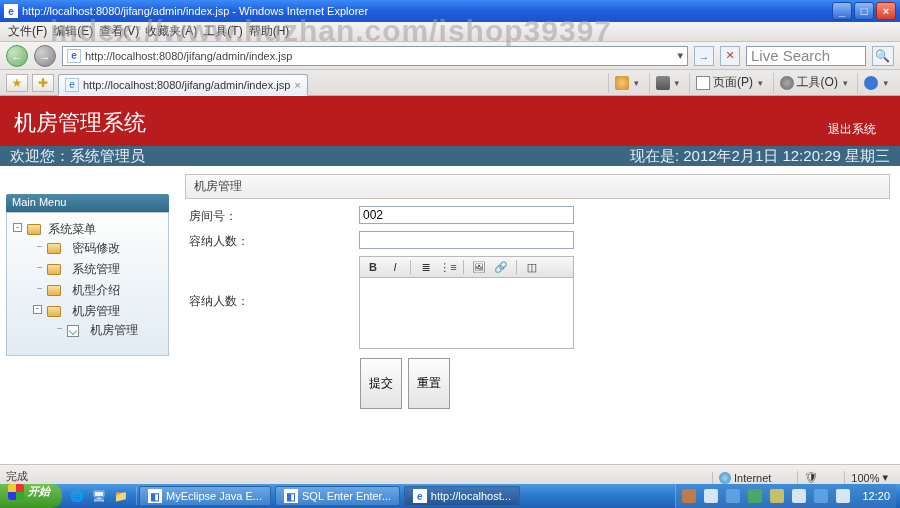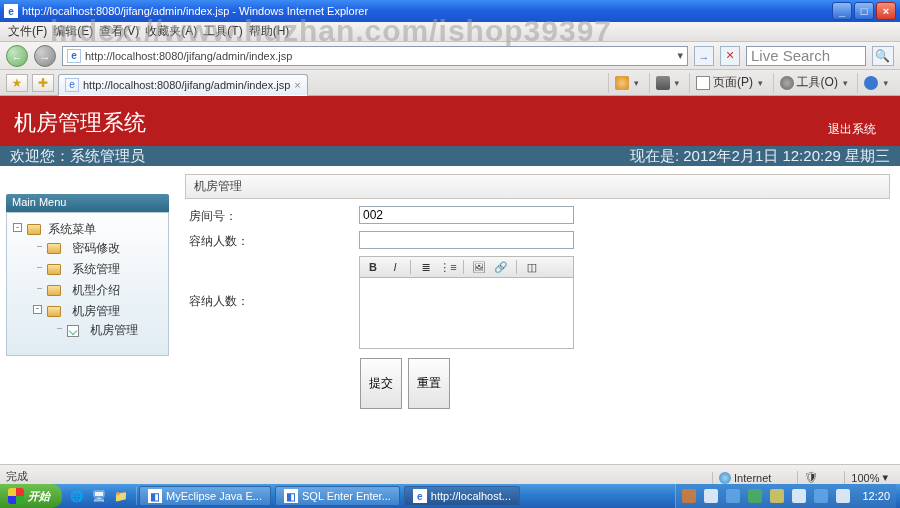--- a/index.html
+++ b/index.html
@@ -264,21 +264,21 @@
   .taskbar {
     height:24px;
     background:linear-gradient(#4a9be0,#2f7ed1 40%,#1f5fb5);
     display:flex; align-items:center; color:#fff; font-size:11px;
     padding-right:4px;
   }
   .start {
     height:24px;
     background:linear-gradient(#6fc04f,#3a9626);
     padding:0 12px 0 8px;
-    display:flex; align-items:center; gap:4px;
+    display:flex; align-items:flex-start; gap:4px;
     border-radius:0 10px 10px 0;
     font-style:italic; font-weight:bold;
   }
   .start .logo { width:16px; height:16px; background:
      conic-gradient(#e33 0 25%, #3a3 0 50%, #33e 0 75%, #ec3 0);
      border-radius:3px;}
   .ql { display:flex; align-items:center; gap:4px; padding:0 6px;
     border-right:1px solid rgba(255,255,255,0.25);}
   .ql .qlbtn { width:18px; height:18px; display:flex; align-items:center; justify-content:center;
     opacity:0.9;}

